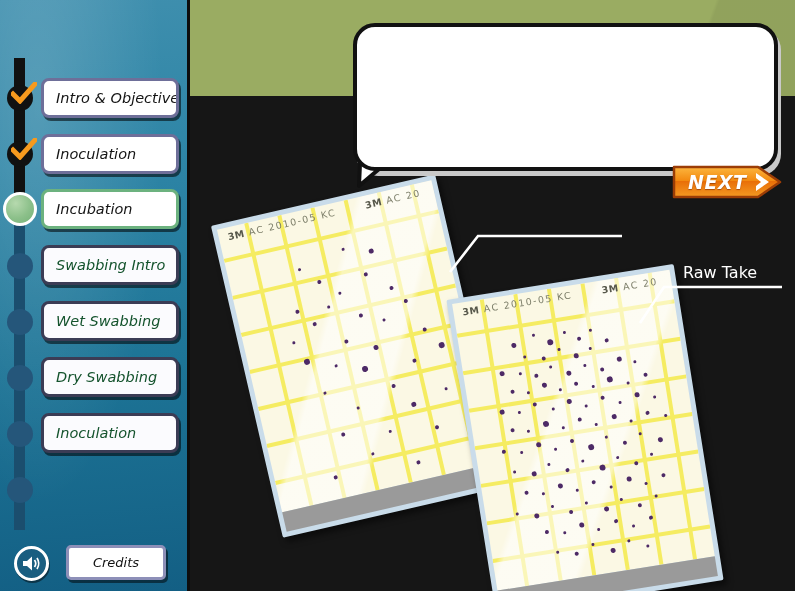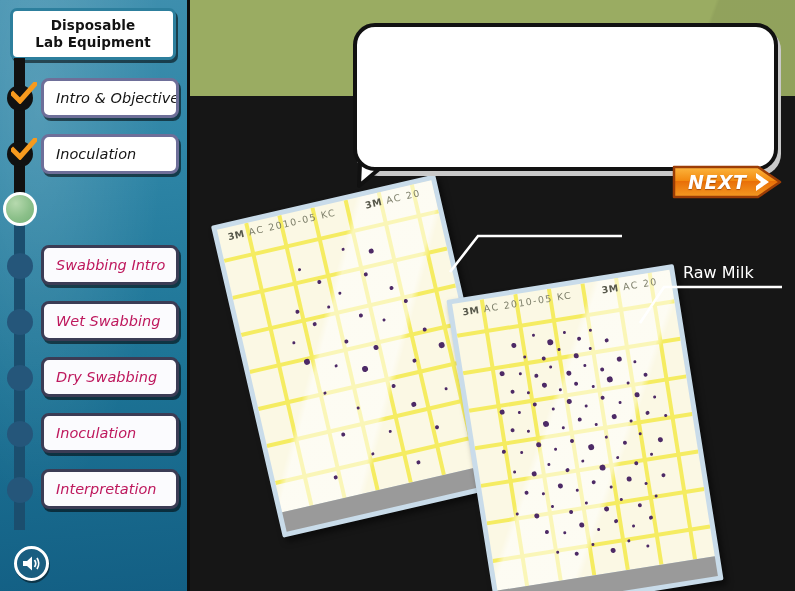--- a/index.html
+++ b/index.html
@@ -90,21 +90,21 @@
     display: flex; align-items: center;
     padding-left: 12px;
     font-style: italic;
     font-size: 14.5px;
     background: #ffffff;
     white-space: nowrap;
     overflow: hidden;
   }
   .nav-item.visited  { border: 3px solid #6e6f99; color: #141414; }
   .nav-item.current  { border: 3px solid #6cb27f; color: #141414; }
-  .nav-item.locked-b { border: 3px solid #3b3c55; color: #be185d;
+  .nav-item.locked-b { border: 3px solid #3b3c55; color: #14532d;
                        background: #fbfbfe; }
 
   .credits-btn {
     position: absolute; left: 66px; top: 545px; width: 100px; height: 35px;
     background: #ffffff;
     border: 3px solid #8d8fb8;
     border-radius: 5px;
     box-shadow: 2px 3px 0 rgba(0,0,0,0.5);
     display: flex; align-items: center; justify-content: center;
     font-style: italic; font-size: 13px; color: #111;
@@ -197,26 +197,20 @@
 
 <div id="stage">
 
   <div class="bg-green"></div>
   <div class="bg-green-shade"></div>
   <div class="bg-dark"></div>
 
   <div class="sidebar">
     <div class="sidebar-sheen"></div>
 
-    <div class="title-box">
-      <span>
-        <span>Disposable</span><br>
-        <span>Lab Equipment</span>
-      </span>
-    </div>
 
     <div class="track-upper"></div>
     <div class="track-lower"></div>
 
     <div class="node done" style="top:85px"></div>
     <div class="node done" style="top:141px"></div>
     <div class="node current" style="top:192px"></div>
     <div class="node future" style="top:253px"></div>
     <div class="node future" style="top:309px"></div>
     <div class="node future" style="top:365px"></div>
@@ -229,42 +223,45 @@
     <svg class="check" style="left:11px; top:138px" viewBox="0 0 26 22">
       <path d="M2,12 L9,19 L24,2" fill="none" stroke="#f79a1e" stroke-width="5" stroke-linecap="square"></path>
     </svg>
 
     <div class="nav-item visited" style="top:78px">
       <span>Intro &amp; Objectives</span>
     </div>
     <div class="nav-item visited" style="top:134px">
       <span>Inoculation</span>
     </div>
+    <div class="nav-item current" style="top:189px">
+      <span>Incubation</span>
+    </div>
     <div class="nav-item locked-b" style="top:245px">
       <span>Swabbing Intro</span>
     </div>
     <div class="nav-item locked-b" style="top:357px">
       <span>Dry Swabbing</span>
     </div>
     <div class="nav-item locked-b" style="top:301px">
       <span>Wet Swabbing</span>
     </div>
     <div class="nav-item locked-b" style="top:413px">
       <span>Inoculation</span>
-    </div>
-    <div class="nav-item locked-b" style="top:469px">
-      <span>Interpretation</span>
     </div>
 
     <div class="sound-btn">
       <svg width="21" height="19" viewBox="0 0 21 19">
         <path d="M2,7 L6,7 L11,2.5 L11,16.5 L6,12 L2,12 Z" fill="#ffffff"></path>
         <path d="M13.5,6 Q16,9.5 13.5,13" fill="none" stroke="#ffffff" stroke-width="1.7"></path>
         <path d="M16,4 Q19.5,9.5 16,15" fill="none" stroke="#ffffff" stroke-width="1.7"></path>
       </svg>
+    </div>
+    <div class="credits-btn">
+      <span>Credits</span>
     </div>
   </div>
 
   <div class="plate" style="left:244px; top:196px; width:230px; height:320px; transform: rotate(-13deg); transform-origin: 50% 50%;">
     <div class="board" style="width:230px; height:320px; box-shadow:3px 5px 6px rgba(0,0,0,0.5);"></div>
     <div class="film" style="left:5px; top:5px; width:220px; height:290px;">
       <div class="grid-h" style="left:0; top:30px;  width:220px; height:4px;"></div>
       <div class="grid-h" style="left:0; top:68px;  width:220px; height:4px;"></div>
       <div class="grid-h" style="left:0; top:106px; width:220px; height:4px;"></div>
       <div class="grid-h" style="left:0; top:144px; width:220px; height:4px;"></div>
@@ -455,21 +452,21 @@
   </div>
 
   <svg class="callout-line" style="left:440px; top:210px; width:190px; height:65px;" viewBox="0 0 190 65">
     <path d="M10,62 L38,26 L182,26" fill="none" stroke="#ffffff" stroke-width="2.6"></path>
   </svg>
 
   <svg class="callout-line" style="left:630px; top:265px; width:160px; height:65px;" viewBox="0 0 160 65">
     <path d="M10,58 L34,22 L152,22" fill="none" stroke="#ffffff" stroke-width="2.6"></path>
   </svg>
   <div class="callout-label" style="left:683px; top:263px;">
-    <span>Raw Milk</span>
+    <span>Raw Take</span>
   </div>
 
   <div class="bubble-shadow"></div>
   <svg class="bubble-tail" viewBox="0 0 70 50">
     <path d="M8,2 L58,2 L6,46 Z" fill="#ffffff" stroke="#111111" stroke-width="4" stroke-linejoin="round"></path>
   </svg>
   <div class="bubble"></div>
 
   <svg class="next-btn" viewBox="0 0 110 36">
     <defs>

